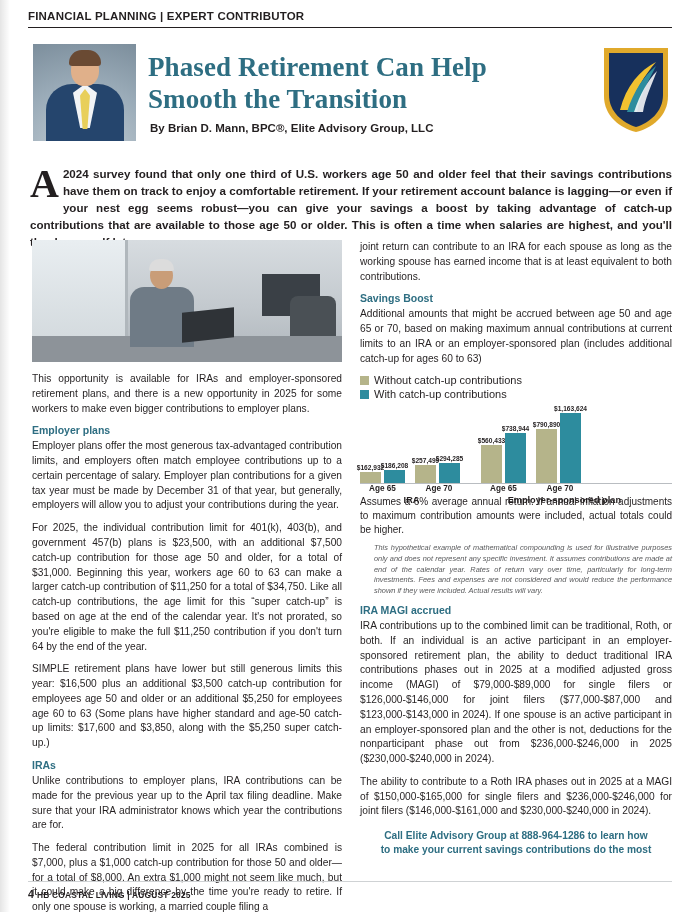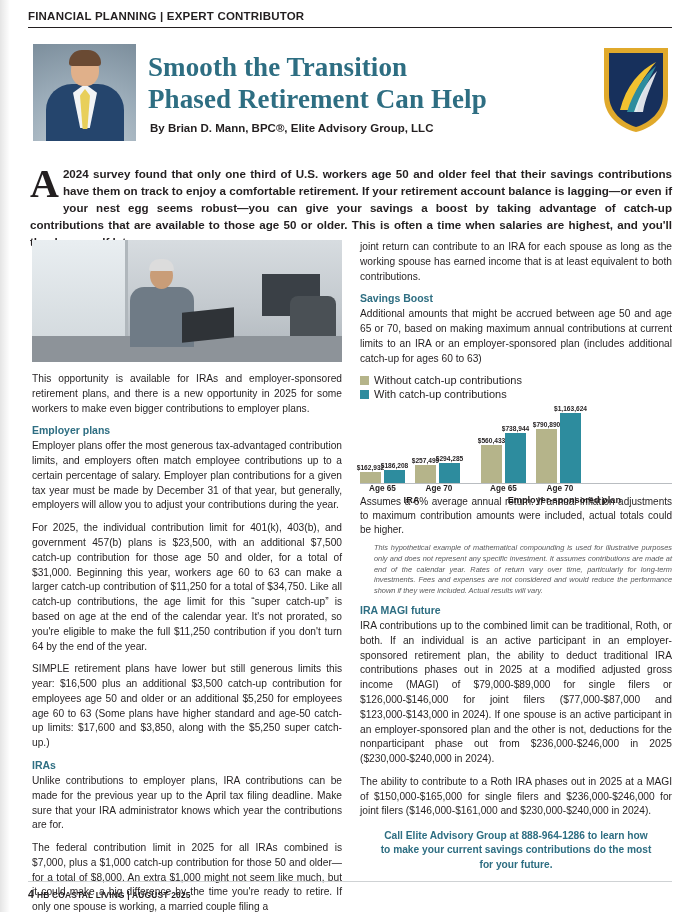--- a/index.html
+++ b/index.html
@@ -335,22 +335,22 @@
   <div class="author-photo">
     <div class="photo-bg"></div>
     <div class="photo-body"></div>
     <div class="photo-shirt"></div>
     <div class="photo-tie"></div>
     <div class="photo-head"></div>
     <div class="photo-hair"></div>
   </div>
 
   <div class="headline">
+    <div>Phased Retirement Can Help</div>
     <div>Smooth the Transition</div>
-    <div>Phased Retirement Can Help</div>
   </div>
   <div class="byline">By Brian D. Mann, BPC®, Elite Advisory Group, LLC</div>
 
   <div class="shield">
     <svg width="72" height="92" viewBox="0 0 72 92">
       <path d="M4 4 H68 V52 C68 72 52 84 36 88 C20 84 4 72 4 52 Z" fill="#e0a92b"></path>
       <path d="M9 9 H63 V51 C63 68 49 79 36 83 C23 79 9 68 9 51 Z" fill="#17305c"></path>
       <path d="M20 66 C26 42 40 26 56 18 C44 32 34 48 30 66 Z" fill="#f2c230"></path>
       <path d="M27 68 C34 46 44 32 56 22 C48 38 40 52 37 68 Z" fill="#2d8c9e"></path>
       <path d="M34 68 C40 50 48 36 57 27 C51 42 45 55 43 68 Z" fill="#ffffff" opacity="0.85"></path>
@@ -454,28 +454,27 @@
           <span style="width:103px;text-align:center">IRA</span>
           <span style="width:18px"></span>
           <span style="width:140px;text-align:right">Employer-sponsored plan</span>
         </div>
       </div>
 
       <p class="disclaimer-italic">Assumes a 6% average annual return. If annual inflation adjustments to maximum contribution amounts were included, actual totals could be higher.</p>
       <p class="disclaimer-small">This hypothetical example of mathematical compounding is used for illustrative purposes only and does not represent any specific investment. It assumes contributions are made at end of the calendar year. Rates of return vary over time, particularly for long-term investments. Fees and expenses are not considered and would reduce the performance shown if they were included. Actual results will vary.</p>
     </div>
 
-    <h3 class="sub">IRA MAGI future</h3>
+    <h3 class="sub">IRA MAGI accrued</h3>
     <p class="body">IRA contributions up to the combined limit can be traditional, Roth, or both. If an individual is an active participant in an employer-sponsored retirement plan, the ability to deduct traditional IRA contributions phases out in 2025 at a modified adjusted gross income (MAGI) of $79,000-$89,000 for single filers or $126,000-$146,000 for joint filers ($77,000-$87,000 and $123,000-$143,000 in 2024). If one spouse is an active participant in an employer-sponsored plan and the other is not, deductions for the nonparticipant phase out from $236,000-$246,000 in 2025 ($230,000-$240,000 in 2024).</p>
     <p class="body">The ability to contribute to a Roth IRA phases out in 2025 at a MAGI of $150,000-$165,000 for single filers and $236,000-$246,000 for joint filers ($146,000-$161,000 and $230,000-$240,000 in 2024).</p>
 
     <div class="cta">
       <div>Call Elite Advisory Group at 888-964-1286 to learn how</div>
       <div>to make your current savings contributions do the most</div>
-      <div>for your future.</div>
     </div>
   </div>
 
   <div class="footer-rule"></div>
   <div class="footer">
     <span class="pg">4</span><span>HB COASTAL LIVING | AUGUST 2025</span>
   </div>
 
   <div class="edge-shade"></div>
 </div>

